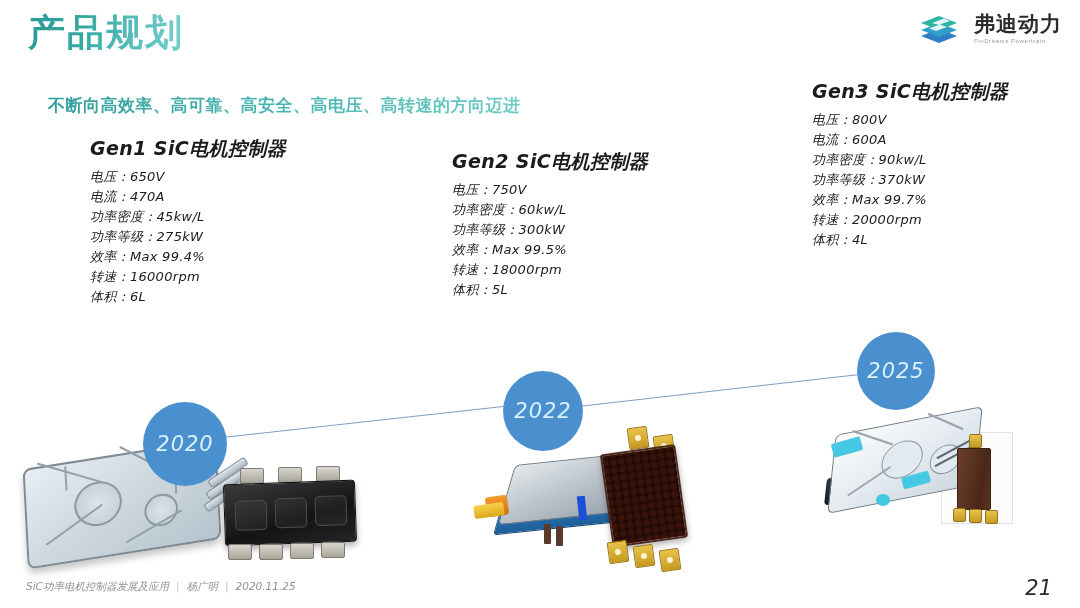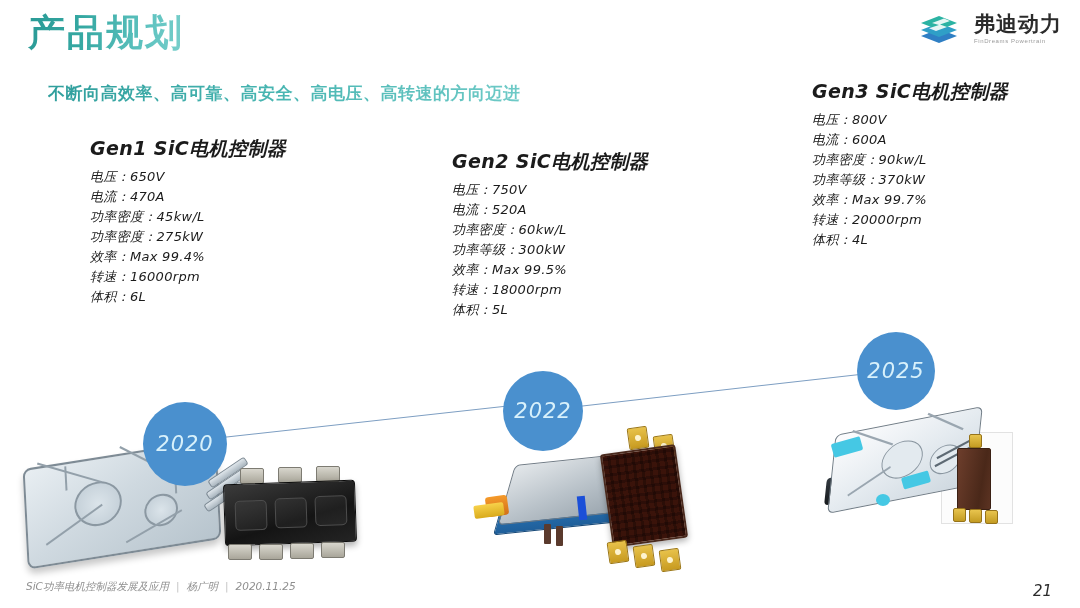--- a/index.html
+++ b/index.html
@@ -15,21 +15,21 @@
   #slide-title {
     position:absolute; left:28px; top:8px;
     font-family:"DejaVu Sans", sans-serif;
     font-size:37px; font-weight:700; letter-spacing:2px;
     background:linear-gradient(100deg,#2a9a96 0%,#35a8a2 35%,#5fc3c0 75%,#79cfcb 100%);
     -webkit-background-clip:text; background-clip:text;
     -webkit-text-fill-color:transparent; color:#35a8a2;
     white-space:nowrap;
   }
   #slide-subtitle {
-    position:absolute; left:48px; top:82px;
+    position:absolute; left:48px; top:94px;
     font-family:"DejaVu Sans", sans-serif;
     font-size:17px; font-weight:700; letter-spacing:.5px;
     background:linear-gradient(95deg,#2f9e9c 0%,#46b4b0 45%,#6ecac7 100%);
     -webkit-background-clip:text; background-clip:text;
     -webkit-text-fill-color:transparent; color:#3aa9a5;
     white-space:nowrap;
   }
 
   
   #logo { position:absolute; right:18px; top:12px; display:flex; align-items:center; gap:16px; }
@@ -193,21 +193,21 @@
   #footer-left {
     position:absolute; left:26px; bottom:14px;
     font-family:"DejaVu Sans", sans-serif;
     font-size:10.5px; font-style:italic; color:#8f8f8f;
     display:flex; align-items:flex-start; gap:7px; white-space:nowrap;
   }
   #footer-left .sep { color:#c3c3c3; }
   #page-number {
     position:absolute; right:28px; bottom:8px;
     font-family:"DejaVu Sans", sans-serif;
-    font-size:15px; font-style:italic; color:#2b2b2b;
+    font-size:21px; font-style:italic; color:#2b2b2b;
   }
 </style>
 </head>
 <body>
 
 <div id="slide-title">产品规划</div>
 <div id="slide-subtitle">不断向高效率、高可靠、高安全、高电压、高转速的方向迈进</div>
 
 <div id="logo">
   <svg width="38" height="34" viewBox="0 0 38 34">
@@ -223,30 +223,29 @@
 </div>
 
 <div class="tl-line" style="left:222px; top:437px; width:290px; transform:rotate(-6.3deg);"></div>
 <div class="tl-line" style="left:578px; top:406px; width:288px; transform:rotate(-6.5deg);"></div>
 
 <div class="spec" id="spec-gen1">
   <div class="hdr">Gen1 SiC电机控制器</div>
   <div class="row">电压：650V</div>
   <div class="row">电流：470A</div>
   <div class="row">功率密度：45kw/L</div>
-  <div class="row">功率密度：275kW</div>
+  <div class="row">功率等级：275kW</div>
   <div class="row">效率：Max 99.4%</div>
   <div class="row">转速：16000rpm</div>
   <div class="row">体积：6L</div>
 </div>
 
 <div class="spec" id="spec-gen2">
   <div class="hdr">Gen2 SiC电机控制器</div>
   <div class="row">电压：750V</div>
-  <div class="row">电流：520A</div>
   <div class="row">功率密度：60kw/L</div>
   <div class="row">功率等级：300kW</div>
   <div class="row">效率：Max 99.5%</div>
   <div class="row">转速：18000rpm</div>
   <div class="row">体积：5L</div>
 </div>
 
 <div class="spec" id="spec-gen3">
   <div class="hdr">Gen3 SiC电机控制器</div>
   <div class="row">电压：800V</div>

